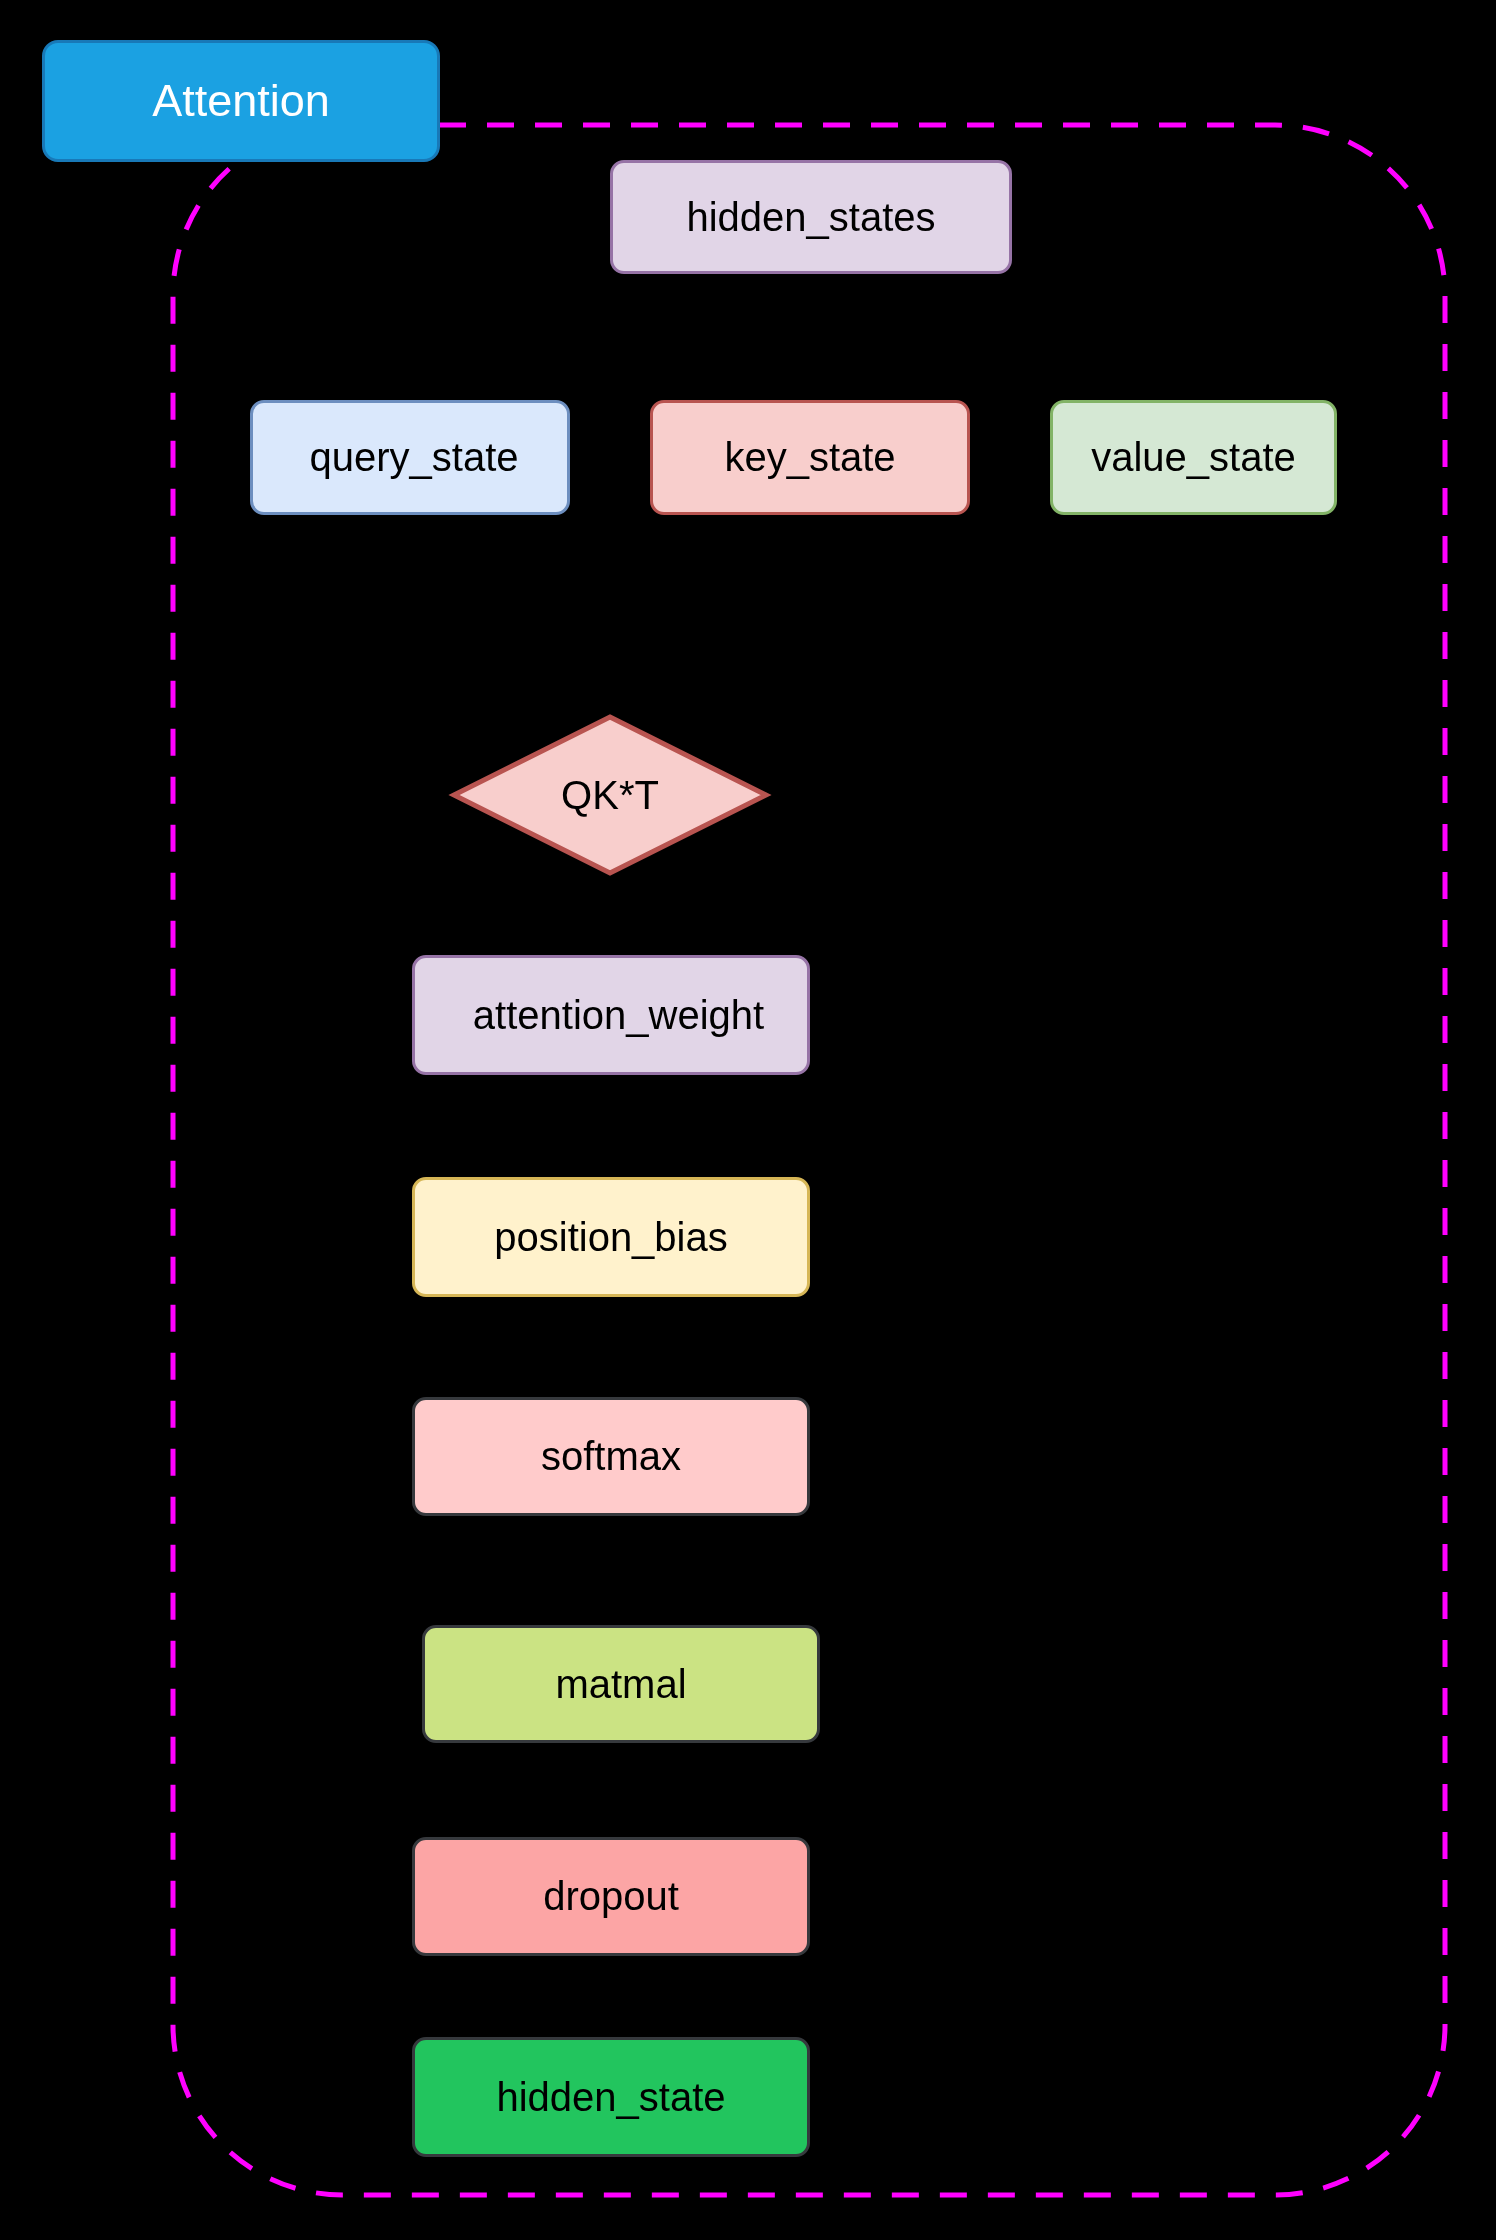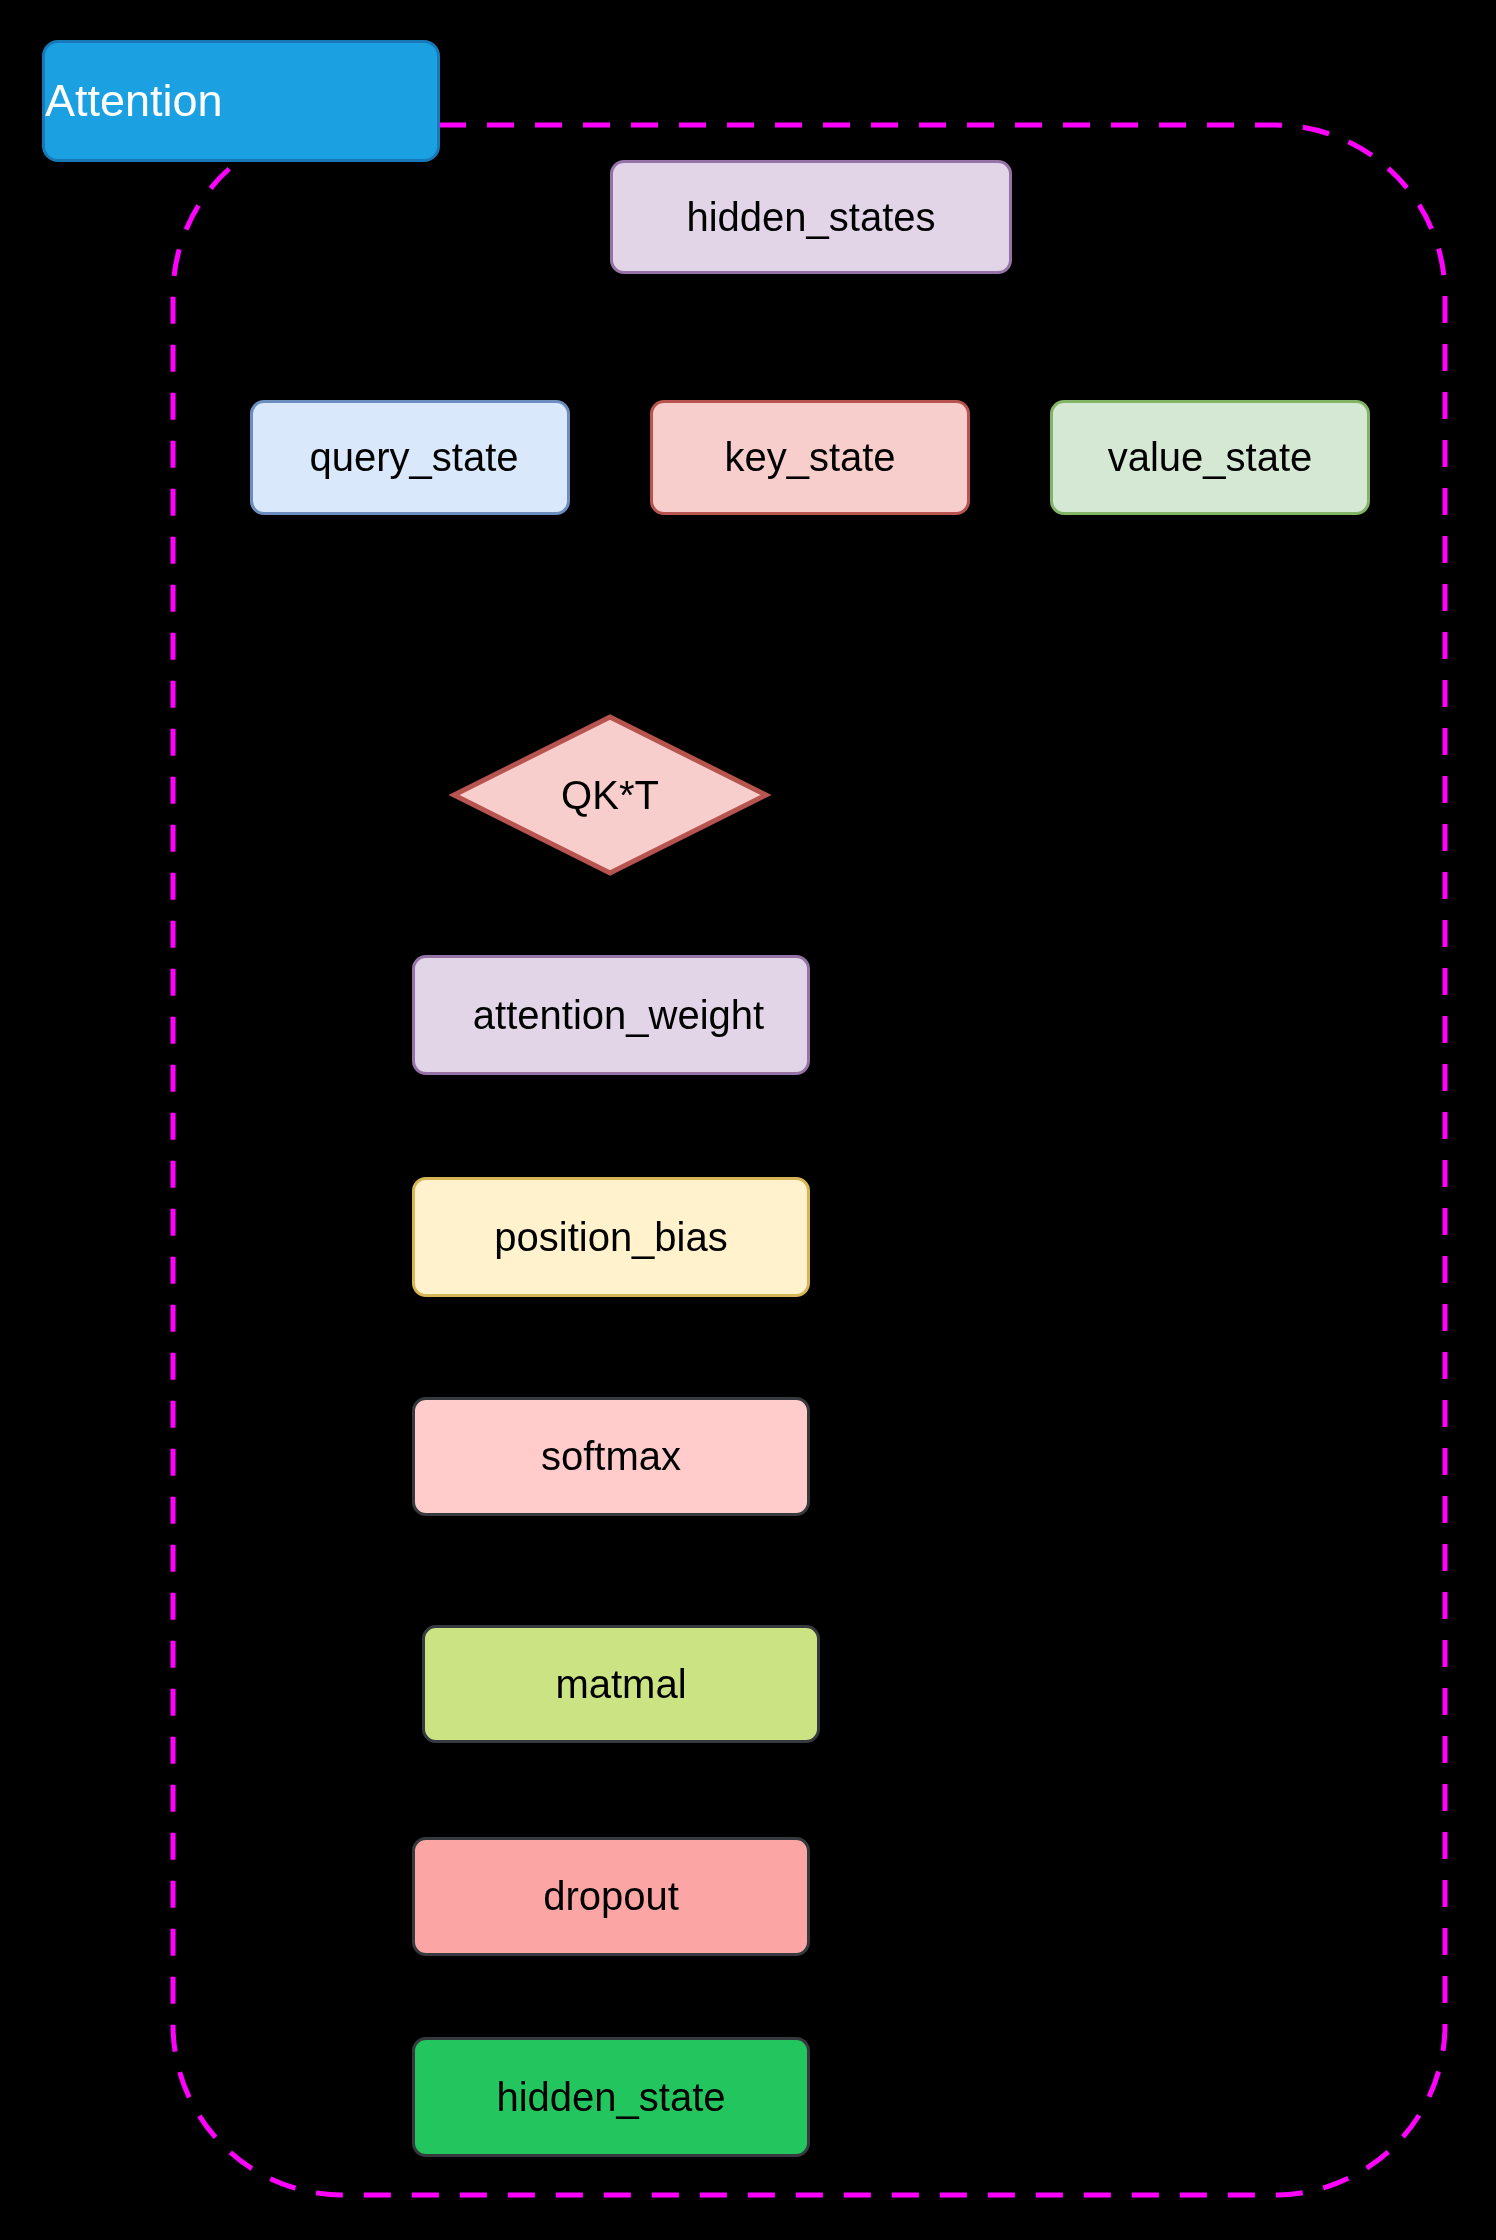--- a/index.html
+++ b/index.html
@@ -33,20 +33,21 @@
   .title-box {
     position: absolute;
     left: 42px; top: 40px;
     width: 398px; height: 122px;
     box-sizing: border-box;
     border: 3px solid #1879b8;
     border-radius: 16px;
     background: #1ba1e2;
     display: flex;
     align-items: center;
+    justify-content: center;
     font-size: 45px;
     color: #ffffff;
     z-index: 4;
   }
   .container-svg {
     position: absolute;
     left: 170px; top: 122px;
     width: 1278px; height: 2076px;
     z-index: 1;
   }
@@ -68,21 +69,21 @@
     display: flex;
     align-items: center;
     justify-content: center;
     font-size: 40px;
     color: #000000;
   }
   
   #node-hidden-states   { left: 610px;  top: 160px;  width: 402px; height: 114px; }
   #node-query-state     { left: 250px;  top: 400px;  width: 320px; height: 115px; padding-left: 8px; }
   #node-key-state       { left: 650px;  top: 400px;  width: 320px; height: 115px; }
-  #node-value-state     { left: 1050px; top: 400px;  width: 320px; height: 115px; }
+  #node-value-state     { left: 1050px; top: 400px;  width: 287px; height: 115px; }
   #node-attention-weight{ left: 412px;  top: 955px;  width: 398px; height: 120px; padding-left: 15px; }
   #node-position-bias   { left: 412px;  top: 1177px; width: 398px; height: 120px; }
   #node-softmax         { left: 412px;  top: 1397px; width: 398px; height: 119px; }
   #node-matmal          { left: 412px;  top: 1625px; width: 398px; height: 118px; }
   #node-dropout         { left: 412px;  top: 1837px; width: 398px; height: 119px; }
   #node-hidden-state    { left: 412px;  top: 2037px; width: 398px; height: 120px; }
 </style>
 </head>
 <body>
 

